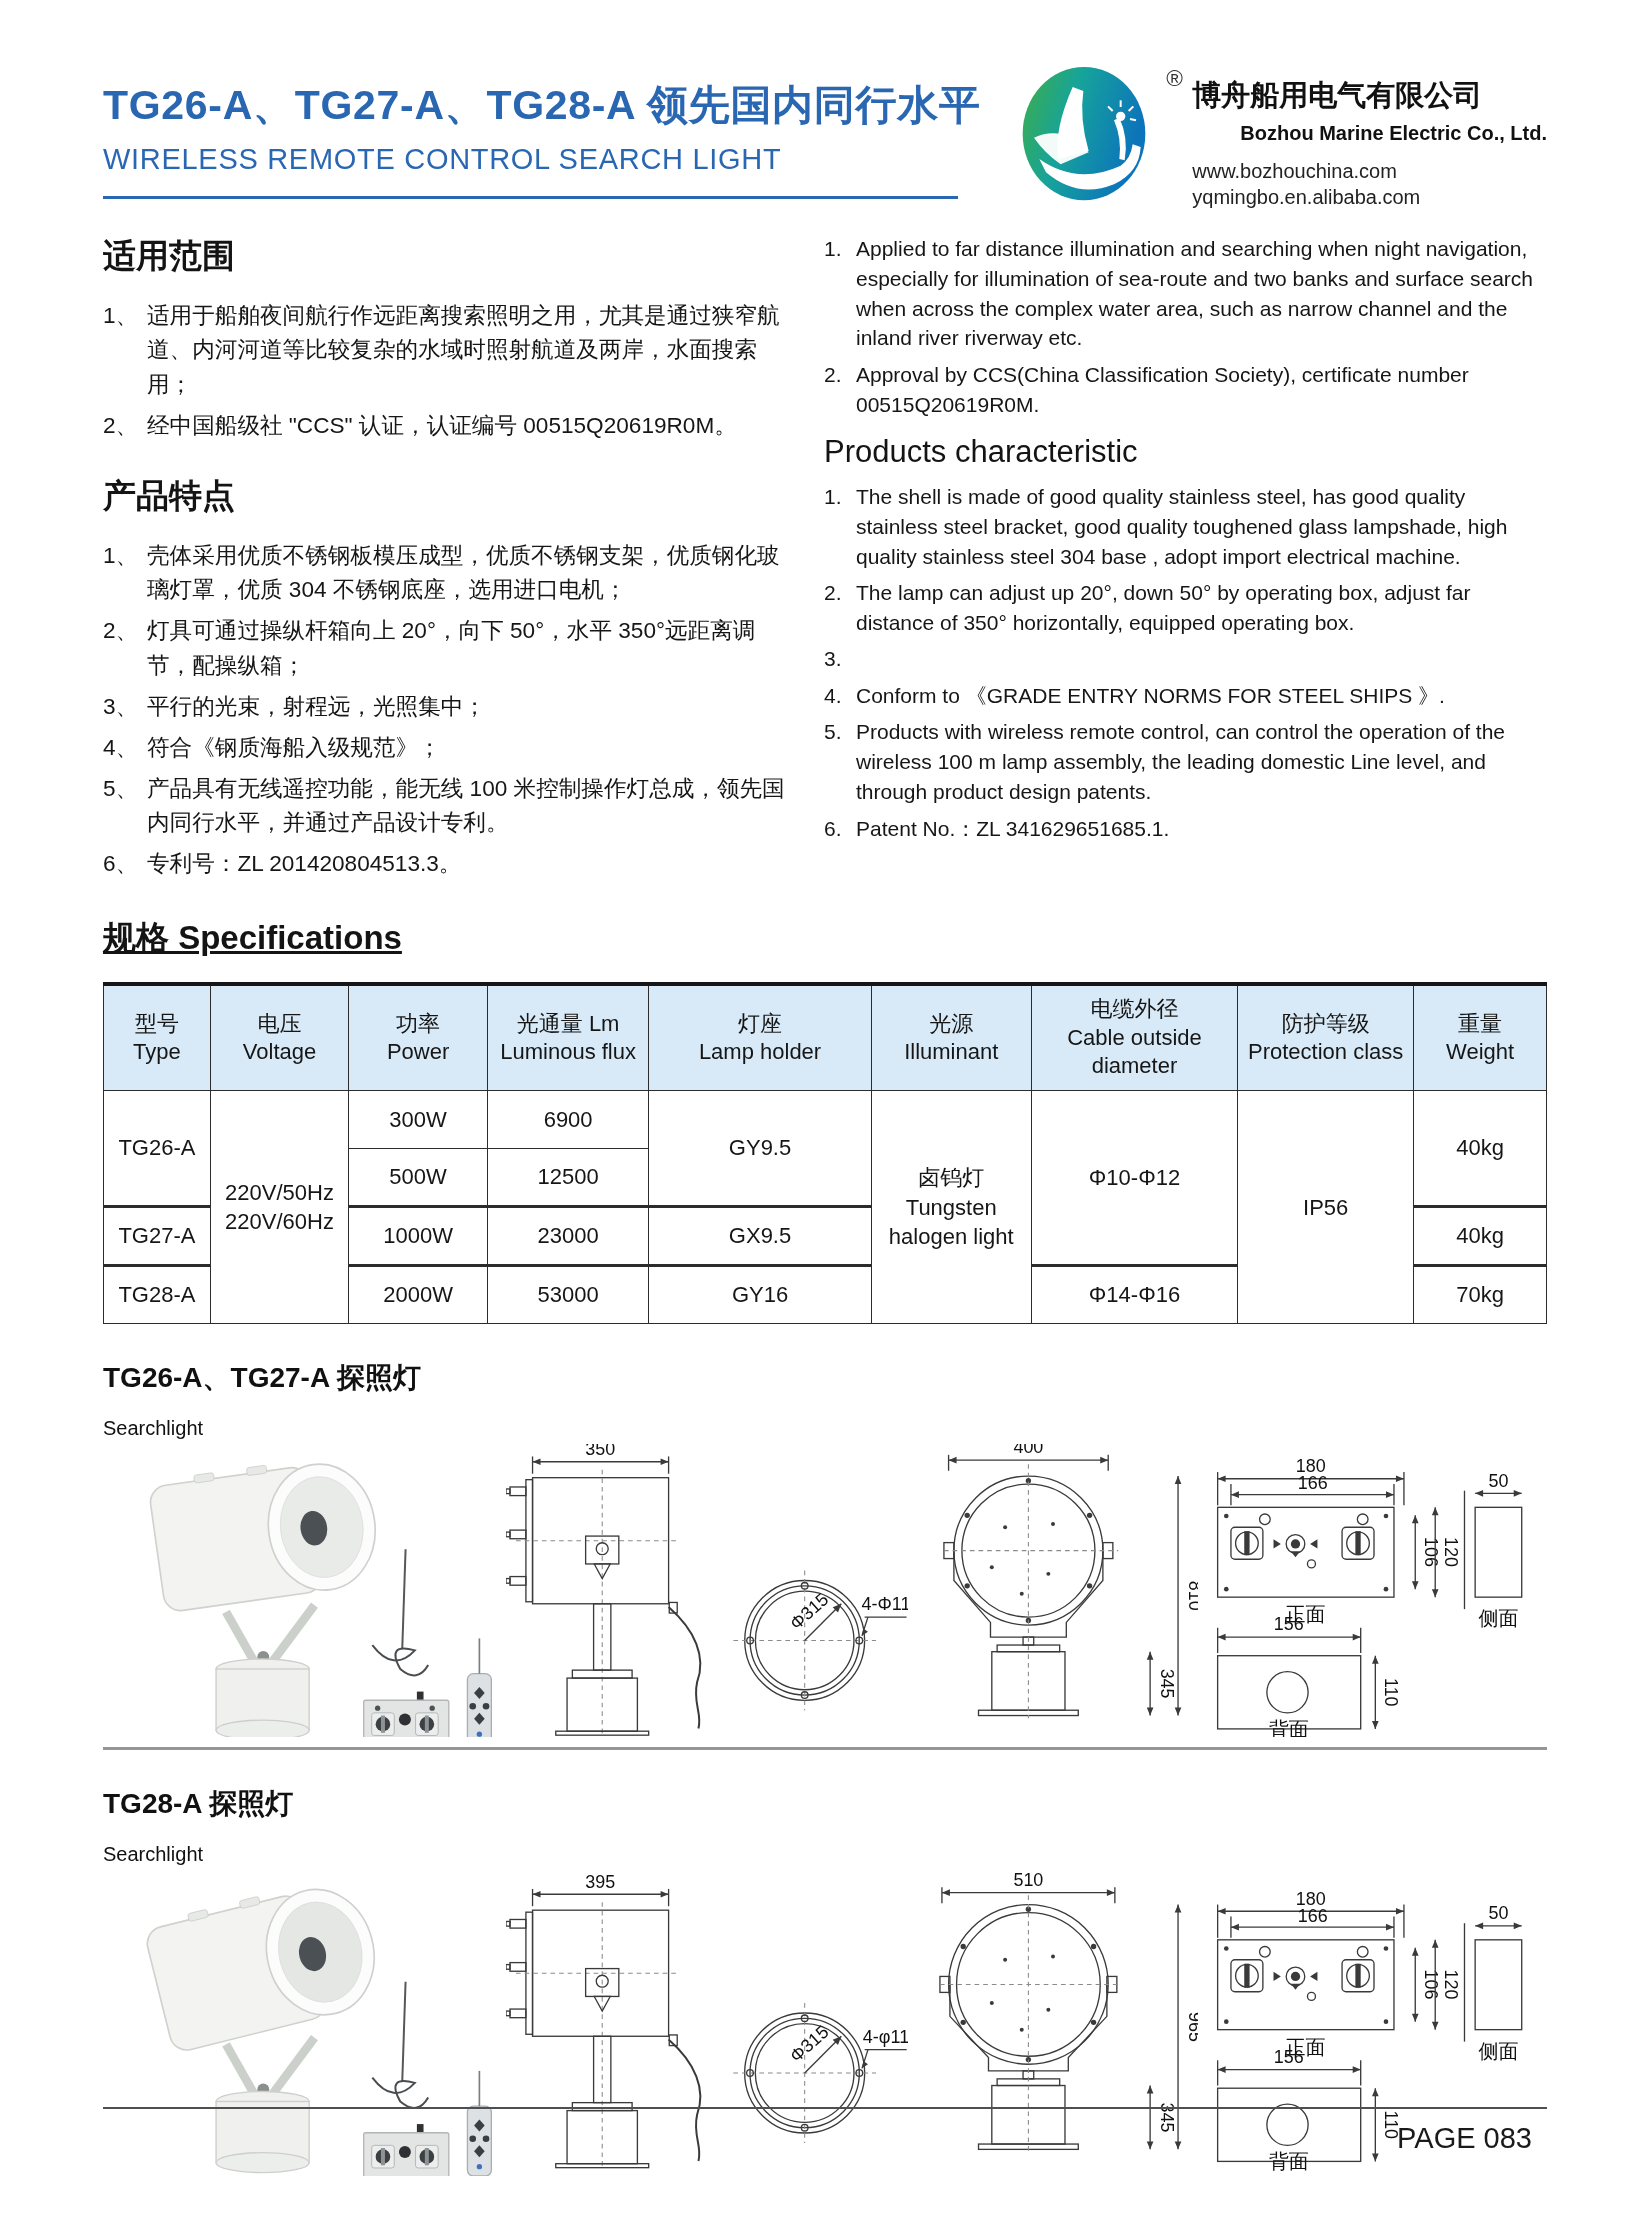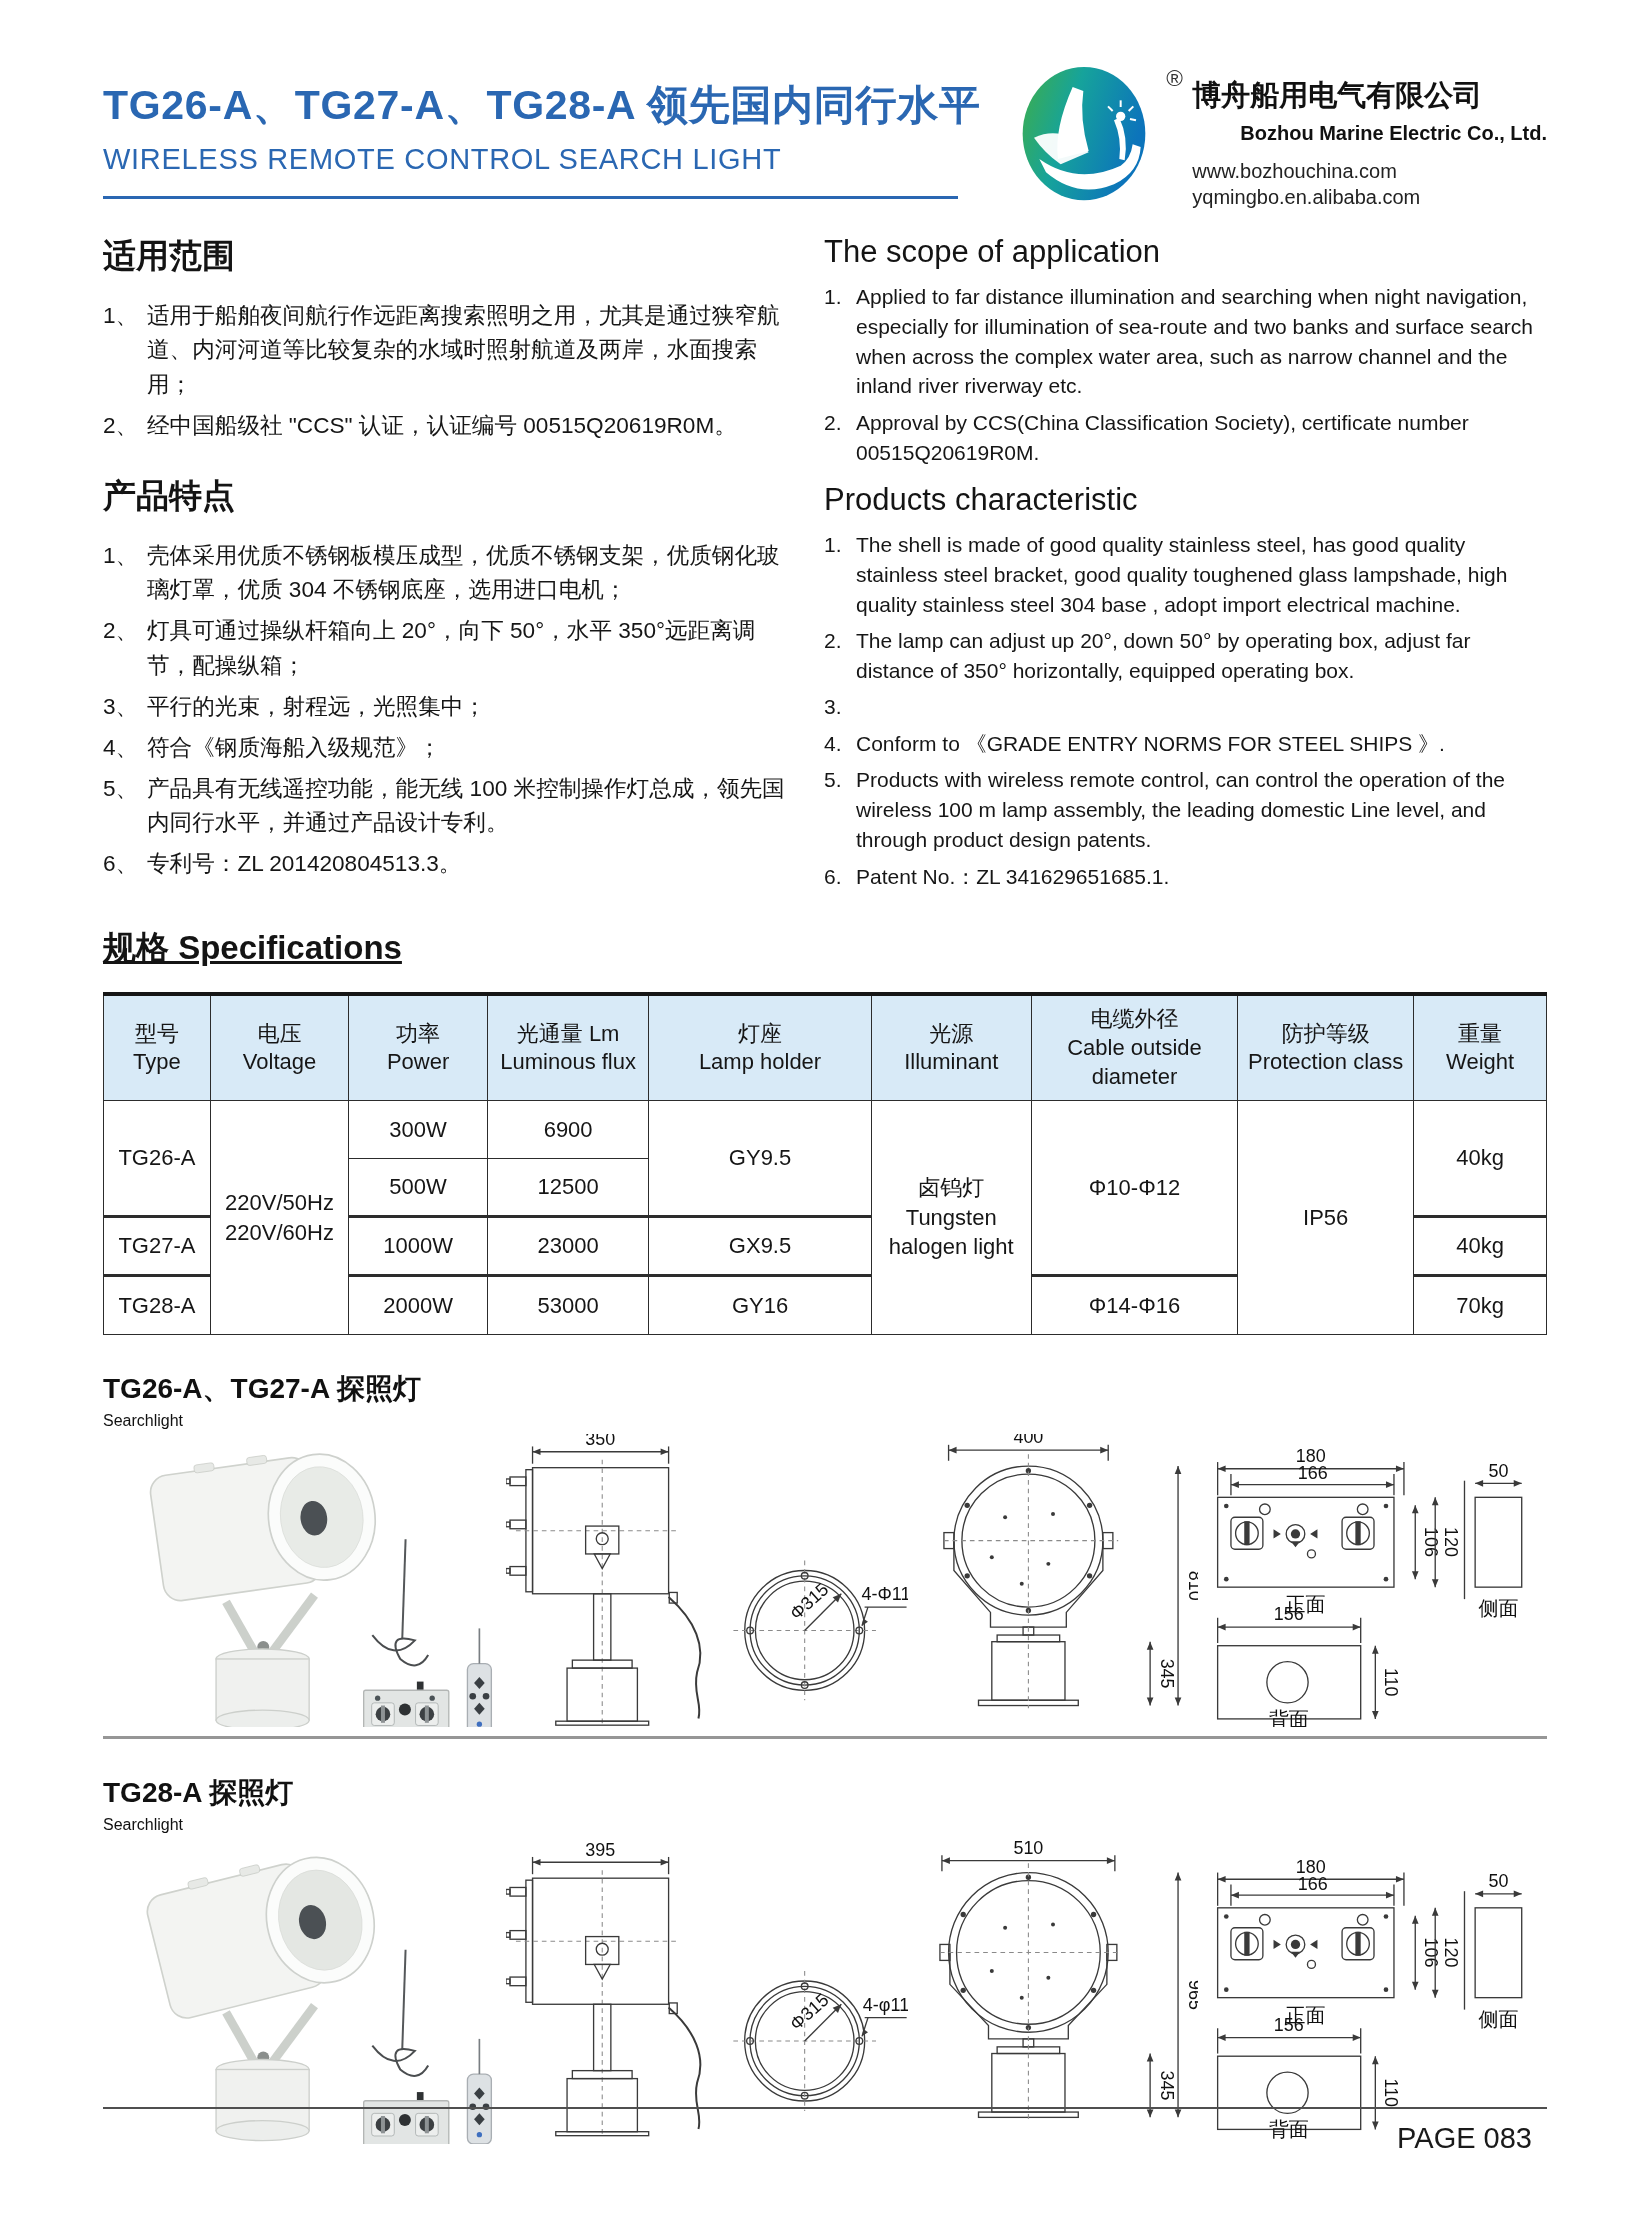--- a/index.html
+++ b/index.html
@@ -38,21 +38,21 @@
   
   .specs-heading { font-size:33px; font-weight:bold; margin-top:28px; color:#141414;text-decoration:underline; }
   table { width:100%; border-collapse:collapse; margin-top:21px; font-size:22px; border-top:4.7px solid #161616; }
   th,td { border:1.3px solid #2c2c2c; padding:9.3px 5.3px; text-align:center; vertical-align:middle; color:#161616; }
   thead th { background:#d8eaf7; font-weight:400; line-height:1.3; }
   tbody td { line-height:1.35; padding:13.3px 5.3px; }
   tr.group td { border-top-width:3.3px; }
   
   .dsec-head { margin-top:35px; }
   .dsec-cn { font-size:28px; font-weight:bold; color:#111; }
-  .dsec-en { font-size:16px; color:#111; margin-top:4px; }
+  .dsec-en { font-size:20px; color:#111; margin-top:20px; }
   .drawrow { display:flex; justify-content:space-between; align-items:flex-start; margin-top:4px; }
   svg { display:block; }
   .dim { font-size:27px; fill:#111; }
   .lbl { font-size:30px; fill:#111; }
   .tln { stroke:#3a3a3a; stroke-width:2; fill:none; }
   .tln3 { stroke:#3a3a3a; stroke-width:3; fill:none; }
   .dash { stroke:#8a8a8a; stroke-width:1.6; stroke-dasharray:7 6; fill:none; }
   .sep { height:3.3px; background:#969696; margin-top:9.3px; }
   
   .foot-rule { position:absolute; left:103px; right:103px; top:2107px; height:2px; background:#4f4f4f; }
@@ -138,21 +138,20 @@
             <span class="no">5、</span>
             <span class="txt">产品具有无线遥控功能，能无线 100 米控制操作灯总成，领先国内同行水平，并通过产品设计专利。</span>
           </li>
         <li class="li cn-item">
             <span class="no">6、</span>
             <span class="txt">专利号：ZL 201420804513.3。</span>
           </li>
       </ul>
     </div>
     <div class="col-right">
-      <div class="h-en">The scope of application</div>
       <ul class="list">
         <li class="li en-item">
             <span class="no">1.</span>
             <span class="txt">Applied to far distance illumination and searching when night navigation, especially for illumination of sea-route and two banks and surface search when across the complex water area, such as narrow channel and the inland river riverway etc.</span>
           </li>
         <li class="li en-item">
             <span class="no">2.</span>
             <span class="txt">Approval by CCS(China Classification Society), certificate number 00515Q20619R0M.</span>
           </li>
       </ul>

